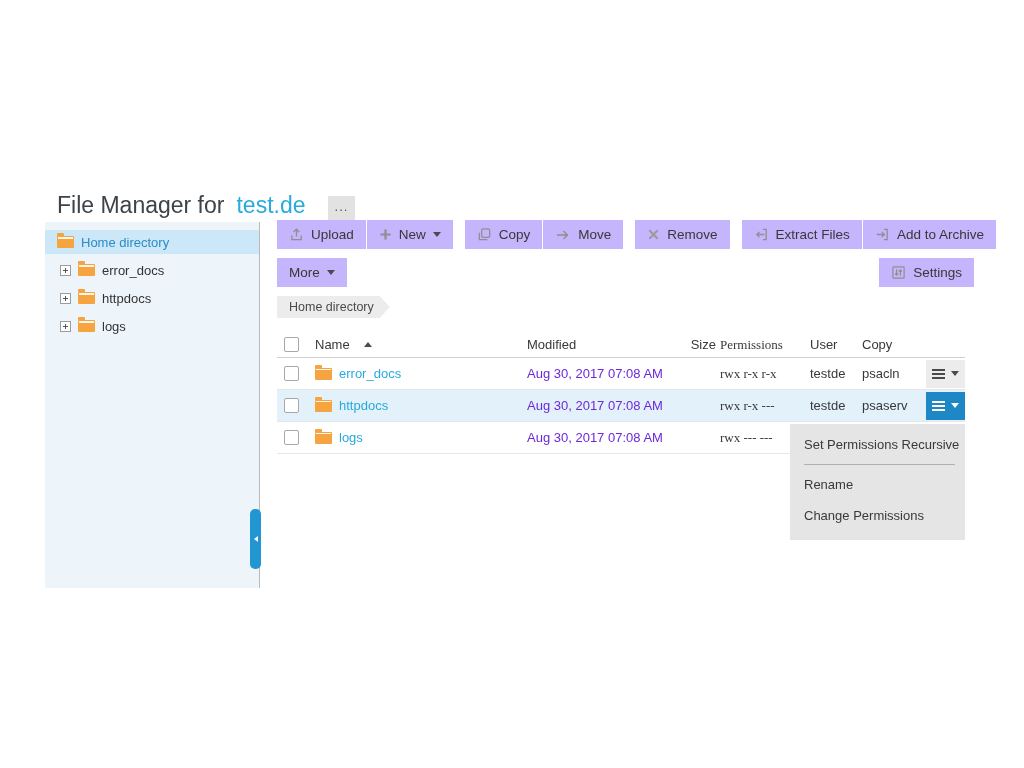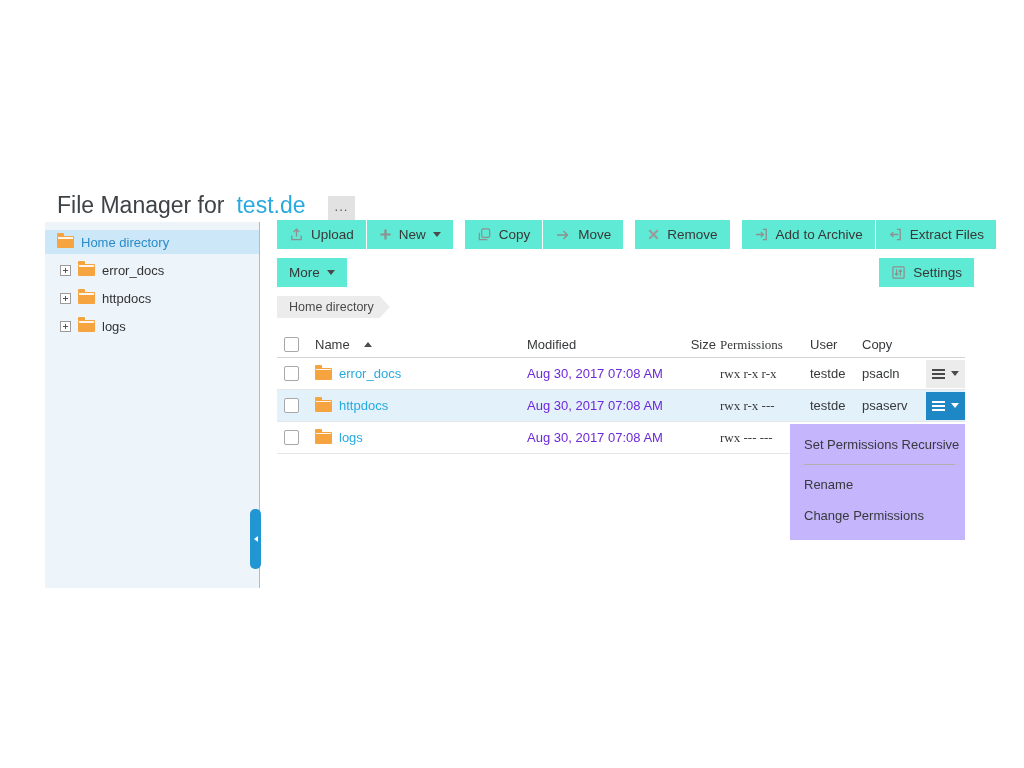--- a/index.html
+++ b/index.html
@@ -27,21 +27,21 @@
   .folder::before{content:'';position:absolute;top:-3px;left:0;width:7px;height:3px;background:#f5a43f;border-radius:1px 1px 0 0;}
   .folder::after{content:'';position:absolute;left:1px;right:1px;top:1px;height:1.5px;background:rgba(255,255,255,.9);}
   .collapse-handle{position:absolute;left:205px;top:287px;width:11px;height:60px;background:#2196d3;
                    border-radius:5px;cursor:pointer;display:flex;align-items:center;justify-content:center;}
   .collapse-handle .arr{width:0;height:0;border-top:3.5px solid transparent;border-bottom:3.5px solid transparent;
                         border-right:4.5px solid #fff;}
 
   
   .toolbar1{position:absolute;left:277px;top:220px;display:flex;height:29px;}
   .grp{display:flex;gap:1px;margin-right:12px;}
-  .tb-btn{display:flex;align-items:center;gap:7px;background:#5eead4;border:none;padding:0 12px;
+  .tb-btn{display:flex;align-items:center;gap:7px;background:#c4b5fd;border:none;padding:0 12px;
           font-size:13.5px;color:#383838;cursor:pointer;font-family:inherit;height:29px;}
   .more-btn{position:absolute;left:277px;top:258px;}
   .settings-btn{position:absolute;top:258px;right:50px;}
   .caret{width:0;height:0;border-left:4px solid transparent;border-right:4px solid transparent;
          border-top:5px solid #4a4a4a;flex:none;}
   .tb-ic{flex:none;display:block;}
 
   
   .breadcrumb{position:absolute;left:277px;top:296px;height:22px;background:#ececec;display:flex;
               align-items:center;padding:0 6px 0 12px;font-size:12.5px;color:#4a4a4a;cursor:pointer;}
@@ -69,21 +69,21 @@
               border-bottom:5px solid #4d4d4d;margin-left:7px;}
   .row-menu-btn{width:39px;height:28px;background:#ececec;border:none;display:flex;align-items:center;
                 justify-content:center;gap:6px;cursor:pointer;}
   .bars{width:13px;height:2px;background:#4a4a4a;box-shadow:0 -4px 0 #4a4a4a,0 4px 0 #4a4a4a;flex:none;}
   .row-menu-btn .caret{border-top-width:5px;}
   .row-menu-btn.active{background:#1e88c7;}
   .row-menu-btn.active .bars{background:#fff;box-shadow:0 -4px 0 #fff,0 4px 0 #fff;}
   .row-menu-btn.active .caret{border-top-color:#fff;}
 
   
-  .context-menu{position:absolute;left:790px;top:424px;width:175px;background:#c4b5fd;
+  .context-menu{position:absolute;left:790px;top:424px;width:175px;background:#e5e5e5;
                 padding:5px 0 9px;z-index:10;}
   .cm-item{padding:8px 14px;font-size:13px;color:#37393b;cursor:pointer;white-space:nowrap;}
   .cm-divider{height:1px;background:#b0b0b0;margin:4px 10px 4px 14px;}
 </style>
 </head>
 <body>
 
 <div class="title-row">
   <h1 class="page-title">
     <span>File Manager for</span>
@@ -154,30 +154,30 @@
       <svg class="tb-ic" width="13" height="13" viewBox="0 0 14 14" fill="none" stroke="#9a9a9a" stroke-width="2.2">
           <path d="M2.5 2.5l9 9M11.5 2.5l-9 9"></path>
         </svg>
       <span>Remove</span>
     </button>
   </div>
   <div class="grp">
     <button class="tb-btn">
       <svg class="tb-ic" width="15" height="15" viewBox="0 0 16 16" fill="none" stroke="#8f8f8f" stroke-width="1.4">
           <path d="M9.5 2.5H13v11H9.5"></path>
-          <path d="M2 8h8M7.2 5.2L10 8l-2.8 2.8"></path>
-        </svg>
-      <span>Add to Archive</span>
+          <path d="M11 8H3M5.8 5.2L3 8l2.8 2.8"></path>
+        </svg>
+      <span>Extract Files</span>
     </button>
     <button class="tb-btn">
       <svg class="tb-ic" width="15" height="15" viewBox="0 0 16 16" fill="none" stroke="#8f8f8f" stroke-width="1.4">
           <path d="M9.5 2.5H13v11H9.5"></path>
-          <path d="M11 8H3M5.8 5.2L3 8l2.8 2.8"></path>
-        </svg>
-      <span>Extract Files</span>
+          <path d="M2 8h8M7.2 5.2L10 8l-2.8 2.8"></path>
+        </svg>
+      <span>Add to Archive</span>
     </button>
   </div>
 </div>
 
 <button class="tb-btn more-btn">
   <span>More</span>
   <span class="caret"></span>
 </button>
 <button class="tb-btn settings-btn">
   <svg class="tb-ic" width="15" height="15" viewBox="0 0 16 16" fill="none" stroke="#8f8f8f" stroke-width="1.3">

